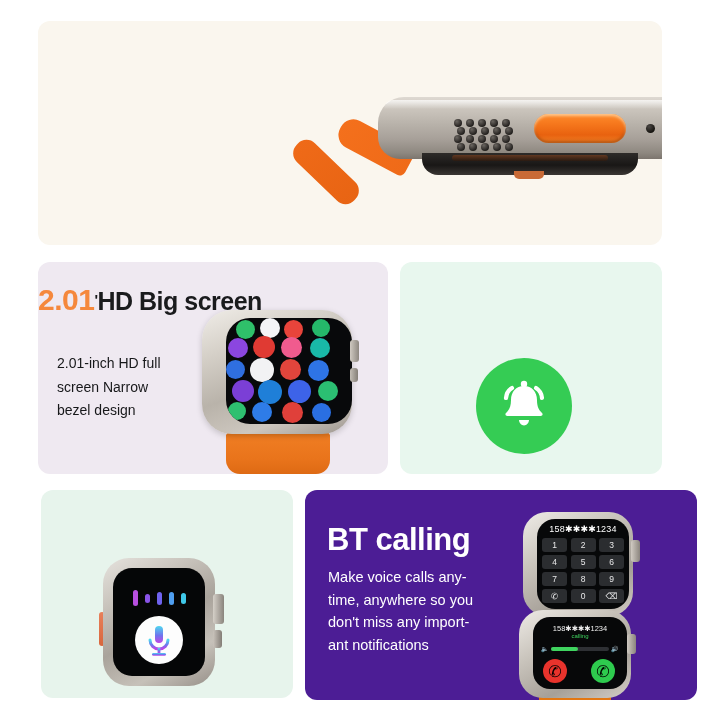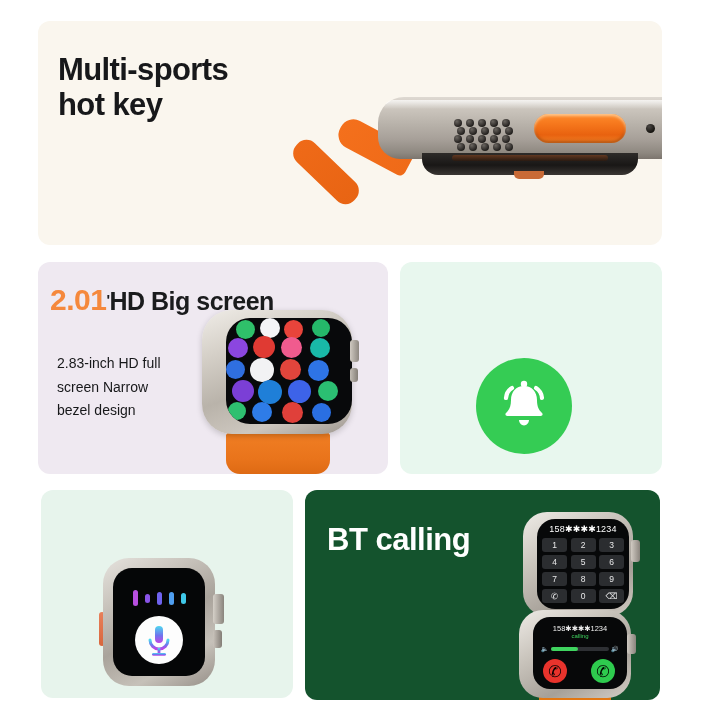--- a/index.html
+++ b/index.html
@@ -67,21 +67,21 @@
   }
   .band-orange2 {
     position:absolute; left:-92px; top:62px; width:80px; height:26px;
     background: linear-gradient(100deg,#ef6a18,#e86413);
     transform: rotate(44deg); border-radius: 12px;
   }
 
   
   #panel-screen { left: 38px; top: 262px; width: 350px; height: 212px; background: #efe9f1; }
   #panel-screen .p2-title {
-    position: absolute; left: 12px; top: 21px; font-size: 25px; font-weight: 700;
+    position: absolute; left: 0; top: 21px; font-size: 25px; font-weight: 700;
     letter-spacing: -0.5px; white-space: nowrap;
   }
   #panel-screen .p2-num { color: #f5883c; font-size: 30px; }
   #panel-screen .p2-ap { color: #1a1b1d; font-size: 15px; vertical-align: 5px; }
   #panel-screen .p2-rest { color: #1a1b1d; }
   #panel-screen .p2-sub {
     position: absolute; left: 19px; top: 90px;
     font-size: 14px; line-height: 1.68; color: #17181a; white-space: pre-line;
   }
   
@@ -143,21 +143,21 @@
     background:#fdfdfd;
   }
   .ai-crown { position:absolute; left:110px; top:36px; width:11px; height:30px;
     background: linear-gradient(90deg,#d5d0c8,#8a847d); border-radius:3px; }
   .ai-crown2 { position:absolute; left:110px; top:72px; width:9px; height:18px;
     background: linear-gradient(90deg,#c9c3bb,#837d76); border-radius:3px; }
   .ai-red { position:absolute; left:-4px; top:54px; width:6px; height:34px;
     background: linear-gradient(180deg,#e8805a,#d8663c); border-radius:3px; }
 
   
-  #panel-bt { left: 305px; top: 490px; width: 355px; height: 210px; background: #14532d; }
+  #panel-bt { left: 305px; top: 490px; width: 392px; height: 210px; background: #4c1d95; }
   #panel-bt .p5-title {
     position:absolute; left: 22px; top: 32px; font-size: 31px; font-weight: 700;
     color:#ffffff; letter-spacing:-0.5px;
   }
   #panel-bt .p5-sub {
     position:absolute; left: 23px; top: 76px; width: 220px;
     font-size: 14.5px; line-height: 1.56; color:#ffffff; white-space: pre-line;
   }
   
   .bt-dial { position:absolute; left: 212px; top: 22px; width: 128px; height: 108px; }
@@ -212,22 +212,20 @@
     background: linear-gradient(180deg,#e0750f,#ef8024); border-radius:0 0 10px 10px; }
   .bt-dial-band { position:absolute; left:28px; top:100px; width:66px; height:10px;
     background: linear-gradient(180deg,#b9b3ab,#9a948c); border-radius:0 0 8px 8px; opacity:.5;}
 </style>
 </head>
 <body>
 
 <div class="page">
 
   <div class="panel" id="panel-sports">
-    <div class="p1-title">Multi-sports
-hot key</div>
 
     <div class="ti-watch">
       <div class="band-orange2"></div>
       <div class="band-orange"></div>
       <div class="ti-body"></div>
       <div class="grille" id="grille-holes">
           <i style="left: 0px; top: 0px;"></i>
           <i style="left: 12px; top: 0px;"></i>
           <i style="left: 24px; top: 0px;"></i>
           <i style="left: 36px; top: 0px;"></i>
@@ -252,21 +250,21 @@
       <div class="mic-hole"></div>
       <div class="ti-under"></div>
       <div class="ti-nub"></div>
     </div>
   </div>
 
   <div class="panel" id="panel-screen">
     <div class="p2-title">
       <span class="p2-num">2.01</span><span class="p2-ap">'</span><span class="p2-rest">HD Big screen</span>
     </div>
-    <div class="p2-sub">2.83-inch HD full
+    <div class="p2-sub">2.01-inch HD full
 screen Narrow
 bezel design</div>
 
     <div class="front-watch">
       <div class="fw-band"></div>
       <div class="fw-case">
         <div class="fw-screen" id="app-grid">
             <div class="app" style="left: 10px; top: 2px; width: 19px; height: 19px; background: rgb(47, 192, 106);"></div>
             <div class="app" style="left: 34px; top: 0px; width: 20px; height: 20px; background: rgb(244, 244, 246);"></div>
             <div class="app" style="left: 58px; top: 2px; width: 19px; height: 19px; background: rgb(232, 68, 59);"></div>
@@ -333,20 +331,24 @@
             <div class="vbar" style="left: 68px; width: 5px; height: 11px; top: 24.5px; background: rgb(63, 200, 232);"></div>
           </div>
       </div>
       <div class="ai-crown"></div>
       <div class="ai-crown2"></div>
     </div>
   </div>
 
   <div class="panel" id="panel-bt">
     <div class="p5-title">BT calling</div>
+    <div class="p5-sub">Make voice calls any-
+time, anywhere so you
+don't miss any import-
+ant notifications</div>
 
     <div class="bt-dial">
       <div class="bt-dial-band"></div>
       <div class="bt-dial-case">
         <div class="bt-dial-screen">
           <div class="dial-num">158✱✱✱✱1234</div>
           <div class="keypad" id="keypad">
               <div class="key" style="left: 0px; top: 0px;">1</div>
               <div class="key" style="left: 28.5px; top: 0px;">2</div>
               <div class="key" style="left: 57px; top: 0px;">3</div>

